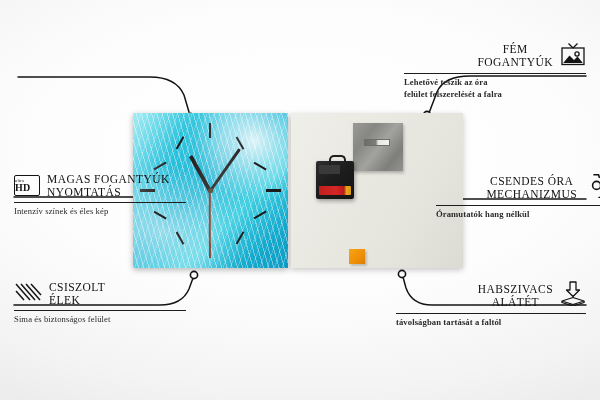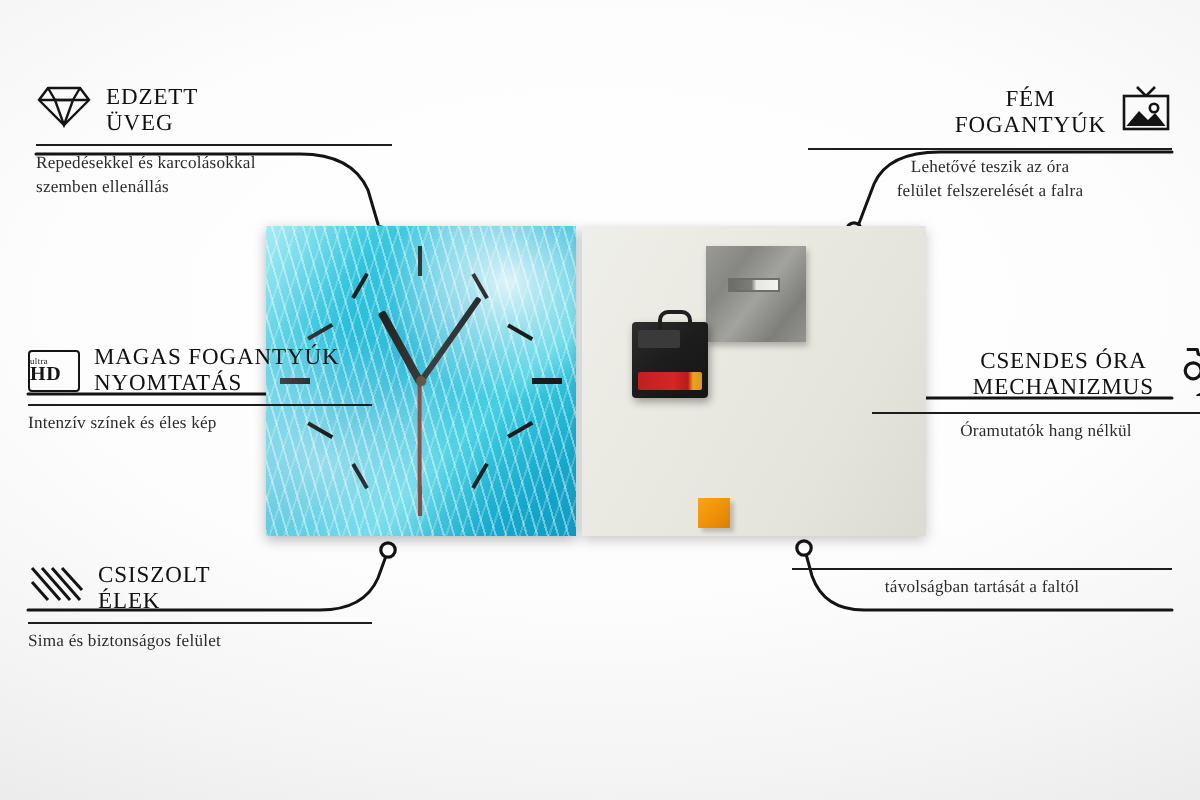--- a/index.html
+++ b/index.html
@@ -161,21 +161,21 @@
     height: 0;
     border-top: 1.1px solid #1d1d1d;
     margin: 3px 0 3px 0;
   }
   .feat-desc {
     font-size: 8.6px;
     line-height: 1.35;
     color: #2b2b2b;
     letter-spacing: .1px;
   }
-  .feature.right .feat-desc { text-align: center; }
+  .feature.right .feat-desc { text-align: left; font-weight: bold; }
   .icon { flex: 0 0 auto; display: block; }
   .hd-badge {
     width: 26px; height: 21px;
     border: 1.4px solid #141414;
     border-radius: 2px;
     display: flex;
     flex-direction: column;
     align-items: flex-start;
     justify-content: center;
     line-height: 1;
@@ -244,41 +244,20 @@
       <div class="movement">
         <div class="movement-loop"></div>
         <div class="movement-top"></div>
         <div class="movement-battery"></div>
       </div>
       <div class="foam-pad"></div>
     </div>
 
   </div>
 
-  <div class="feature left" style="left:18px;top:42px;width:178px;">
-    <div class="feat-head">
-      <span class="icon">
-        <svg width="28" height="22" viewBox="0 0 28 22" fill="none" stroke="#141414" stroke-width="1.2">
-          <path d="M6 2 H22 L26.5 8 L14 20.5 L1.5 8 Z"></path>
-          <path d="M1.5 8 H26.5"></path>
-          <path d="M6 2 L9.5 8 L14 20.5 L18.5 8 L22 2"></path>
-          <path d="M9.5 8 L18.5 8"></path>
-        </svg>
-      </span>
-      <span class="feat-title">
-        <span>EDZETT</span>
-        <span class="l2">ÜVEG</span>
-      </span>
-    </div>
-    <div class="feat-rule"></div>
-    <div class="feat-desc">
-      <div>Repedésekkel és karcolásokkal</div>
-      <div>szemben ellenállás</div>
-    </div>
-  </div>
 
   <div class="feature left" style="left:14px;top:173px;width:172px;">
     <div class="feat-head">
       <span class="icon hd-badge">
         <span class="u">ultra</span>
         <span class="h">HD</span>
       </span>
       <span class="feat-title">
         <span>MAGAS FOGANTYÚK</span>
         <span class="l2">NYOMTATÁS</span>
@@ -347,19 +326,32 @@
         </svg>
       </span>
     </div>
     <div class="feat-rule"></div>
     <div class="feat-desc">
       <div>Óramutatók hang nélkül</div>
     </div>
   </div>
 
   <div class="feature right" style="left:396px;top:281px;width:190px;">
+    <div class="feat-head">
+      <span class="feat-title">
+        <span>HABSZIVACS</span>
+        <span class="l2">ALÁTÉT</span>
+      </span>
+      <span class="icon">
+        <svg width="26" height="25" viewBox="0 0 26 25" fill="none" stroke="#141414" stroke-width="1.3" stroke-linejoin="round">
+          <path d="M10 1 h6 v8 h3.5 L13 15.5 L6.5 9 H10 Z"></path>
+          <path d="M13 16.5 L24 20 L13 23.5 L2 20 Z"></path>
+          <path d="M2 20 v1.5 L13 25 L24 21.5 V20"></path>
+        </svg>
+      </span>
+    </div>
     <div class="feat-rule"></div>
     <div class="feat-desc">
       <div>távolságban tartását a faltól</div>
     </div>
   </div>
 
 </div>
 
 </body></html>

